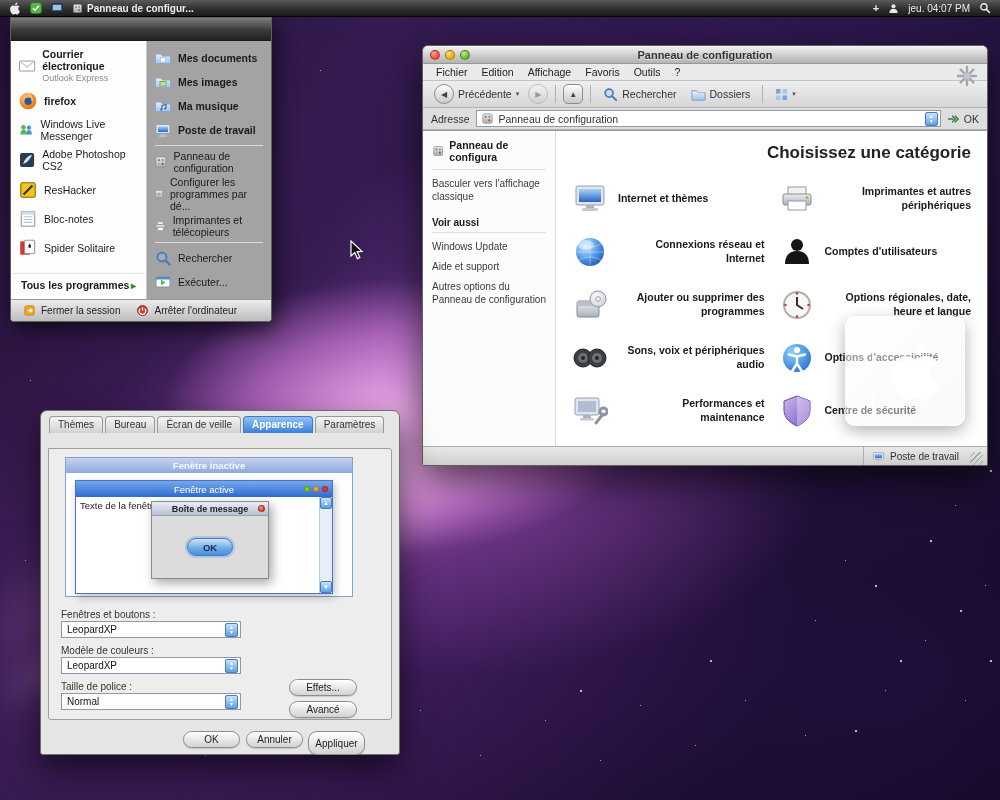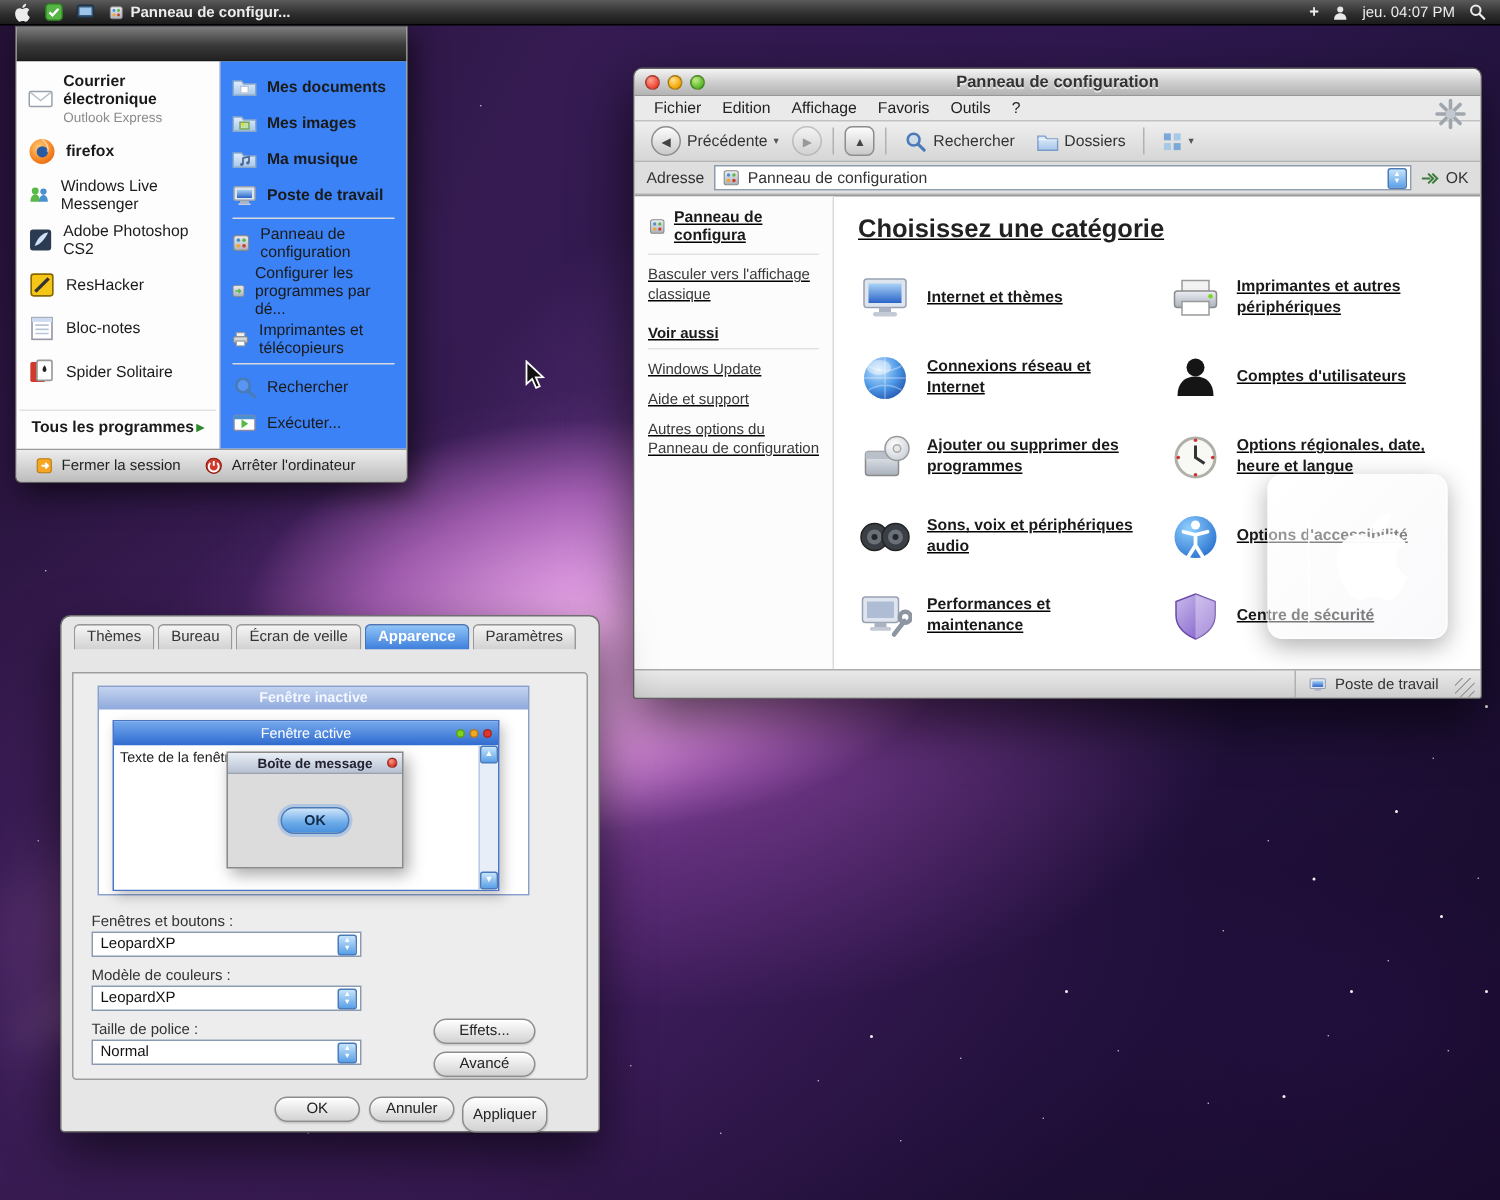--- a/index.html
+++ b/index.html
@@ -44,21 +44,21 @@
   .mb-right { margin-left:auto; display:flex; gap:9px; align-items:center; }
   .mb-plus { font-size:11px; font-weight:bold; }
 
   
   .startmenu { position:absolute; left:10px; top:17px; width:262px; z-index:40;
     border:1px solid #5f5f5f; box-shadow:4px 7px 20px rgba(0,0,0,.6); background:#fff;
     border-radius:0 0 4px 4px; overflow:hidden; }
   .sm-header { height:23px; background:linear-gradient(#7d7d7d,#3a3a3a 55%,#222); border-bottom:1px solid #1a1a1a; }
   .sm-body { display:flex; height:258px; }
   .sm-left { width:136px; background:#fdfdfd; padding:4px 2px 2px; display:flex; flex-direction:column; }
-  .sm-right { width:126px; background:#3b82f6; border-left:1px solid #c9c9d2; padding:5px 2px; display:flex; flex-direction:column; }
+  .sm-right { width:126px; background:#a3a3a3; border-left:1px solid #c9c9d2; padding:5px 2px; display:flex; flex-direction:column; }
   .sm-item { display:flex; align-items:center; gap:6px; padding:3px 5px; font-size:10.5px; color:#1a1a1a; }
   .sm-left .sm-item { min-height:29px; }
   .sm-right .sm-item { min-height:24px; }
   .sm-label.bold, .sm-right .bold .sm-label { font-weight:bold; }
   .sm-sub { font-size:9px; color:#8a8a8a; margin-top:1px; }
   .sm-sep { height:1px; background:#d9d9de; margin:3px 6px; }
   .sm-allprog { display:flex; align-items:center; justify-content:space-between; font-weight:bold;
     font-size:10.5px; padding:5px 8px 6px; margin-top:auto; border-top:1px solid #e2e2e2; color:#1a1a1a; }
   .ap-arrow { color:#2d8a2d; font-size:10px; }
   .sm-footer { height:22px; background:linear-gradient(#ececec,#bdbdbd); border-top:1px solid #9a9a9a;
@@ -93,28 +93,28 @@
   .dim { opacity:.45; }
   .cp-addr { height:22px; background:#dedede; border-bottom:1px solid #b2b2b2; display:flex; align-items:center;
     gap:6px; padding:0 8px; font-size:10.5px; color:#333; flex:none; }
   .addr-combo { flex:1; height:17px; background:#fff; border:1px solid #8f9cb0; display:flex; align-items:center;
     gap:5px; padding:0 2px 0 4px; font-size:10.5px; }
   .addr-combo .val { flex:1; }
   .stepper { width:13px; height:14px; background:linear-gradient(#c6e4fb,#5aa0e8); border:1px solid #4a7ab8;
     border-radius:2px; display:flex; flex-direction:column; align-items:center; justify-content:center;
     color:#fff; font-size:5px; line-height:5px; flex:none; }
   .addr-ok { display:flex; align-items:center; gap:4px; font-size:10.5px; }
-  .cp-content { flex:1; display:flex; background:#fff; min-height:0; border-top:1px solid #9a9a9a;text-decoration:underline; }
+  .cp-content { flex:1; display:flex; background:#fff; min-height:0; border-top:1px solid #9a9a9a; }
   .cp-sidebar { width:133px; border-right:1px solid #dcdcdc; background:#fcfcfc; padding:8px 9px;
     font-size:10px; color:#333; flex:none; }
   .sb-header { display:flex; gap:5px; align-items:center; font-weight:bold; font-size:10.5px;
     padding-bottom:6px; border-bottom:1px solid #e2e2e2; margin-bottom:7px; color:#1a1a1a; }
   .sb-link { margin:7px 0; color:#3a3a3a; line-height:1.3; }
   .sb-sec { font-weight:bold; margin-top:14px; padding-bottom:4px; border-bottom:1px solid #e2e2e2; color:#1a1a1a; }
-  .cp-main { flex:1; padding:10px 16px 6px; min-width:0; }
+  .cp-main { flex:1; padding:10px 16px 6px; min-width:0;text-align:right; }
   .cp-heading { font-size:17px; font-weight:bold; color:#222; margin:2px 0 16px; }
   .cat-grid { display:grid; grid-template-columns:1fr 1fr; column-gap:14px; row-gap:13px; }
   .cat { display:flex; align-items:center; gap:10px; min-height:40px; }
   .cat svg { flex:none; }
   .cat-label { font-size:10.5px; font-weight:bold; color:#1a1a1a; line-height:1.3; }
   .cp-status { height:19px; background:linear-gradient(#e9e9e9,#cecece); border-top:1px solid #ababab;
     display:flex; align-items:center; font-size:10px; color:#333; padding:0 4px 0 8px; flex:none; }
   .status-right { margin-left:auto; display:flex; align-items:center; gap:5px; border-left:1px solid #b0b0b0;
     padding-left:8px; height:100%; }
   .grip { width:13px; height:13px; margin-left:6px; align-self:flex-end;

